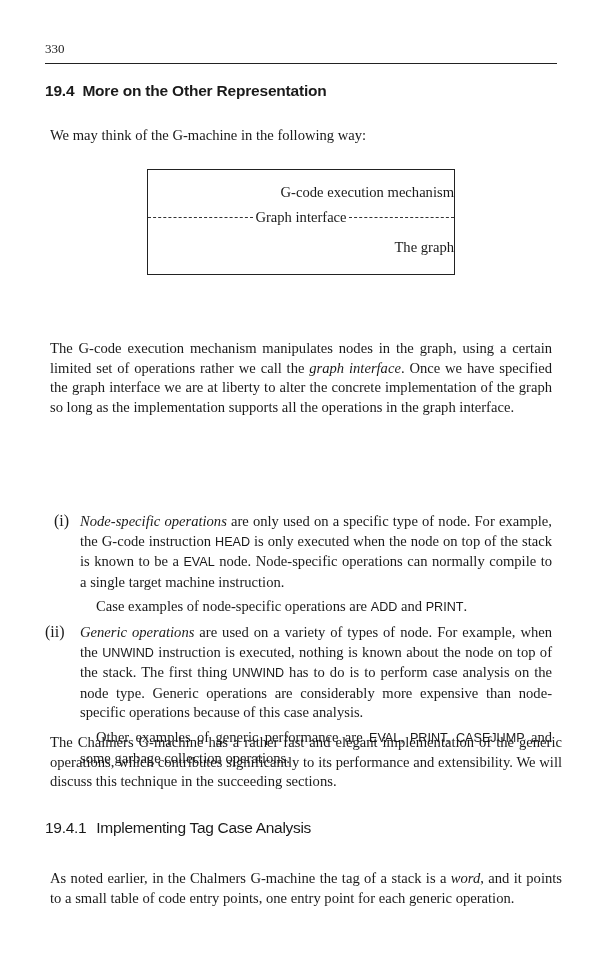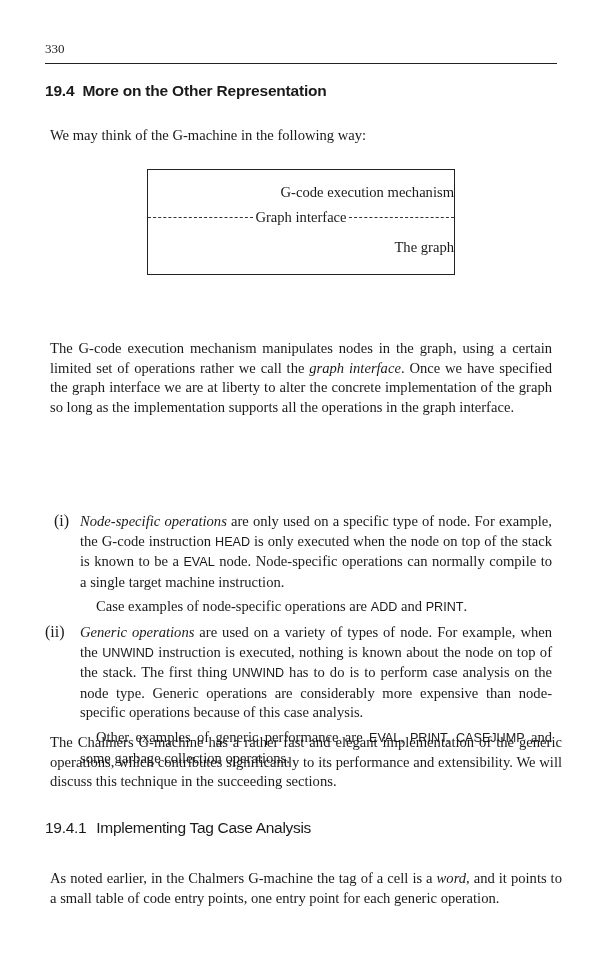--- a/index.html
+++ b/index.html
@@ -79,15 +79,15 @@
       <p class="sub"><span>Other examples of generic performance are </span><span class="sc">EVAL, PRINT, CASEJUMP</span><span> and some garbage collection operations.</span></p>
     </div>
   </div>
 
   <p class="body2">The Chalmers G-machine has a rather fast and elegant implementation of the generic operations, which contributes significantly to its performance and extensibility. We will discuss this technique in the succeeding sections.</p>
 
   <div class="subsec">
     <span class="num">19.4.1</span><span>Implementing Tag Case Analysis</span>
   </div>
 
-  <p class="body3"><span>As noted earlier, in the Chalmers G-machine the tag of a cell is a </span><em>word</em><span>, and it points to a small table of code entry points, one entry point for each generic operation.</span></p>
+  <p class="body3"><span>As noted earlier, in the Chalmers G-machine the tag of a stack is a </span><em>word</em><span>, and it points to a small table of code entry points, one entry point for each generic operation.</span></p>
 
 </div>
 
 </body></html>

